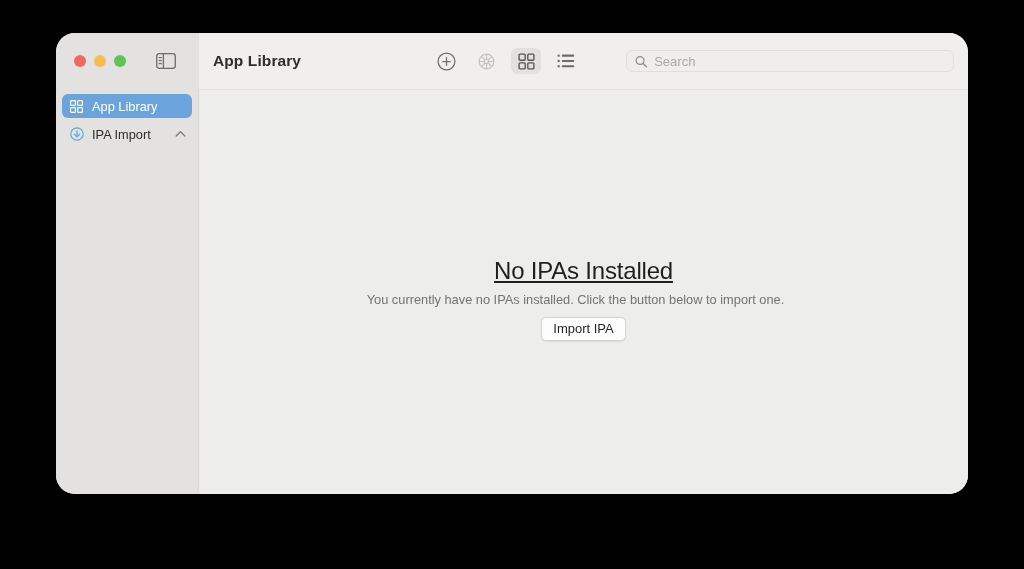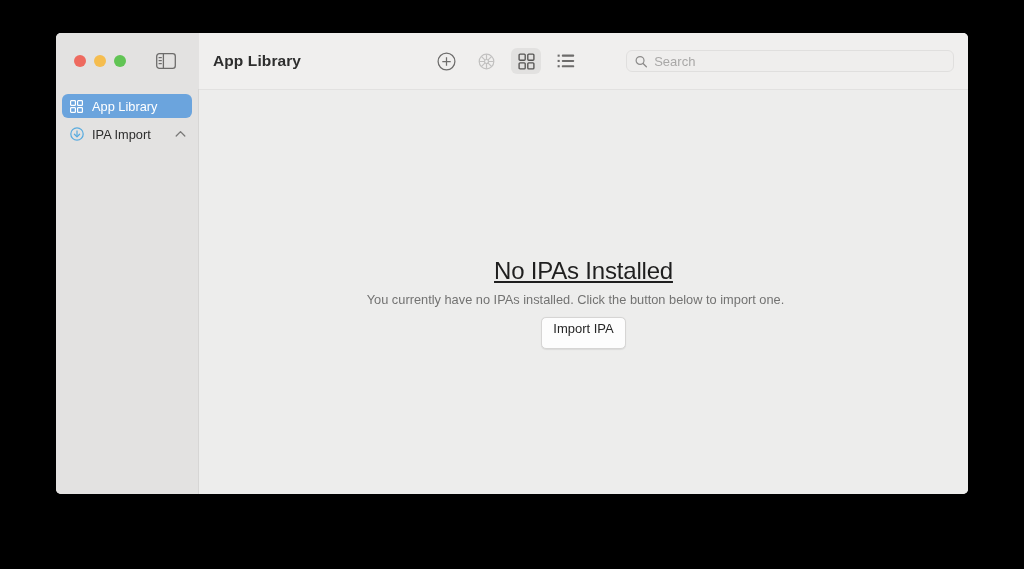--- a/index.html
+++ b/index.html
@@ -20,21 +20,21 @@
     background: #000000;
   }
 
   
   #window {
     position: absolute;
     left: 56px;
     top: 33px;
     width: 912px;
     height: 461px;
-    border-radius: 5px;
+    border-radius: 19px;
     overflow: hidden;
     background: #ededec;
     box-shadow: 0 10px 36px rgba(0,0,0,0.55);
     display: flex;
     flex-direction: column;
   }
 
   
   #titlebar {
     height: 56px;
@@ -229,21 +229,21 @@
   }
 
   #import-button {
     display: inline-block;
     font-family: "Liberation Sans", sans-serif;
     font-size: 13px;
     color: #262626;
     background: #fdfdfd;
     border: 1px solid #d6d5d4;
     border-radius: 5px;
-    padding: 3px 11px 12px 11px;
+    padding: 3px 11px 4px 11px;
     box-shadow: 0 0.5px 1px rgba(0,0,0,0.08);
     cursor: default;
   }
 </style>
 </head>
 <body>
 
 <div id="desktop">
 
   <div id="window">

